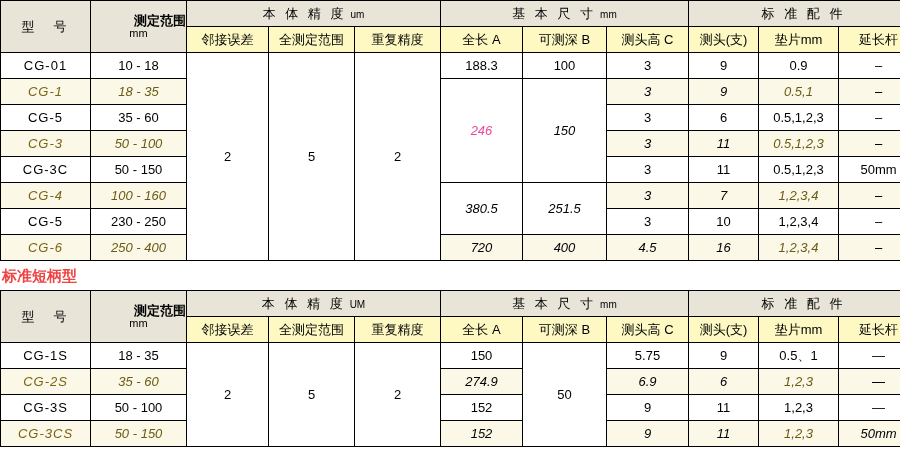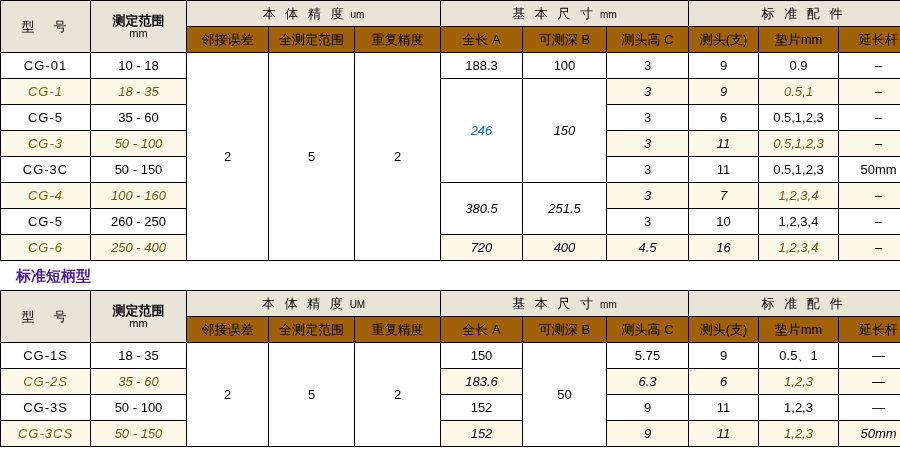--- a/index.html
+++ b/index.html
@@ -33,42 +33,42 @@
     height: 32px;
     font-size: 14px;
   }
   .hdr-top td .unit {
     letter-spacing: 0px;
     font-weight: normal;
     font-size: 10px;
     padding-left: 4px;
   }
   .hdr-sub td {
-    background: #a16207;
+    background: #fef9c3;
     font-weight: bold;
     height: 26px;
     font-size: 13px;
     letter-spacing: 0px;
   }
   .hdr-top td.sub-unit-cell {
     line-height: 1.05;
   }
-  .hdr-top td.sub-unit-cell .l1 { display:block; font-weight:bold; letter-spacing:0px; font-size:13px;}
+  .hdr-top td.sub-unit-cell .l1 { display:block; font-weight:bold; letter-spacing:0px; font-size:13px;text-align:right;}
   .hdr-top td.sub-unit-cell .l2 { display:block; font-weight:normal; letter-spacing:0px; font-size:11px;}
 
   tr.alt td { background: #fcf8e8; font-style: italic; }
   tr.alt td.model, tr.alt td.range, tr.alt td.acc, tr.alt td.kits { color: #6b5a14; }
   td.model { font-weight: bold; letter-spacing: 1px; }
   tr.alt td.model { color: #7a6412; }
 
   .section-title {
     font-size: 15px;
     font-weight: bold;
-    color: #4c1d95;
-    margin: 6px 0 4px 16px;
+    color: #ef4444;
+    margin: 6px 0 4px 2px;
     letter-spacing: 0px;
     font-family: Liberation Mono, monospace;
   }
   .dash { font-size: 13px; }
   .dash-bold { font-weight: bold; font-size: 15px; }
 </style>
 </head>
 <body>
 
 <div class="page">
@@ -120,21 +120,21 @@
         <td>188.3</td>
         <td>100</td>
         <td>3</td>
         <td>9</td>
         <td class="kits">0.9</td>
         <td class="dash">–</td>
       </tr>
       <tr class="alt">
         <td class="model">CG-1</td>
         <td class="range">18 - 35</td>
-        <td rowspan="4" style="background:#fff;color:#0369a1;margin-top:36px;">246</td>
+        <td rowspan="4" style="background:#fff;color:#ec4899;margin-top:36px;">246</td>
         <td rowspan="4" style="background:#fff;color:#000;">150</td>
         <td>3</td>
         <td>9</td>
         <td class="kits">0.5,1</td>
         <td class="dash">–</td>
       </tr>
       <tr>
         <td class="model">CG-5</td>
         <td class="range">35 - 60</td>
         <td>3</td>
@@ -163,21 +163,21 @@
         <td class="range">100 - 160</td>
         <td rowspan="2" style="background:#fff;color:#000;">380.5</td>
         <td rowspan="2" style="background:#fff;color:#000;">251.5</td>
         <td>3</td>
         <td>7</td>
         <td class="kits">1,2,3,4</td>
         <td class="dash">–</td>
       </tr>
       <tr>
         <td class="model">CG-5</td>
-        <td class="range">260 - 250</td>
+        <td class="range">230 - 250</td>
         <td>3</td>
         <td>10</td>
         <td class="kits">1,2,3,4</td>
         <td class="dash">–</td>
       </tr>
       <tr class="alt">
         <td class="model">CG-6</td>
         <td class="range">250 - 400</td>
         <td>720</td>
         <td>400</td>
@@ -238,22 +238,22 @@
         <td>150</td>
         <td rowspan="4" style="background:#fff;color:#000;margin-top:45px;">50</td>
         <td>5.75</td>
         <td>9</td>
         <td class="kits">0.5、1</td>
         <td class="dash-bold">—</td>
       </tr>
       <tr class="alt">
         <td class="model">CG-2S</td>
         <td class="range">35 - 60</td>
-        <td>183.6</td>
-        <td>6.3</td>
+        <td>274.9</td>
+        <td>6.9</td>
         <td>6</td>
         <td class="kits">1,2,3</td>
         <td class="dash-bold">—</td>
       </tr>
       <tr>
         <td class="model">CG-3S</td>
         <td class="range">50 - 100</td>
         <td>152</td>
         <td>9</td>
         <td>11</td>

